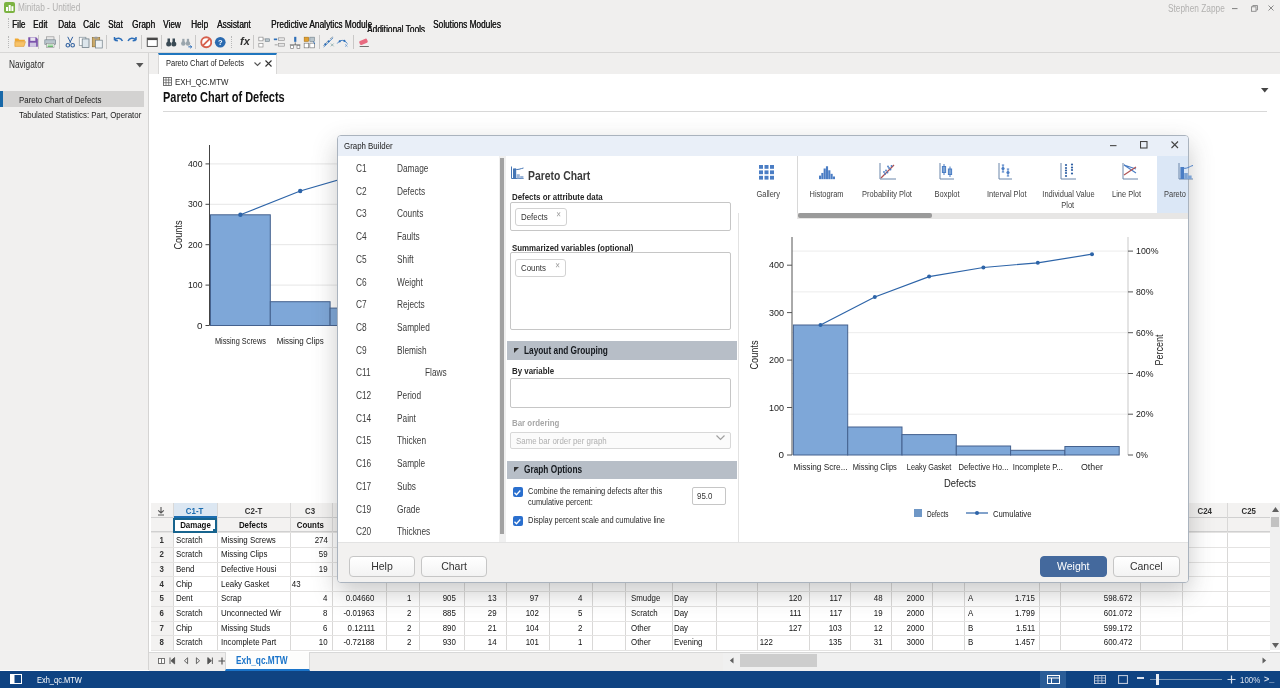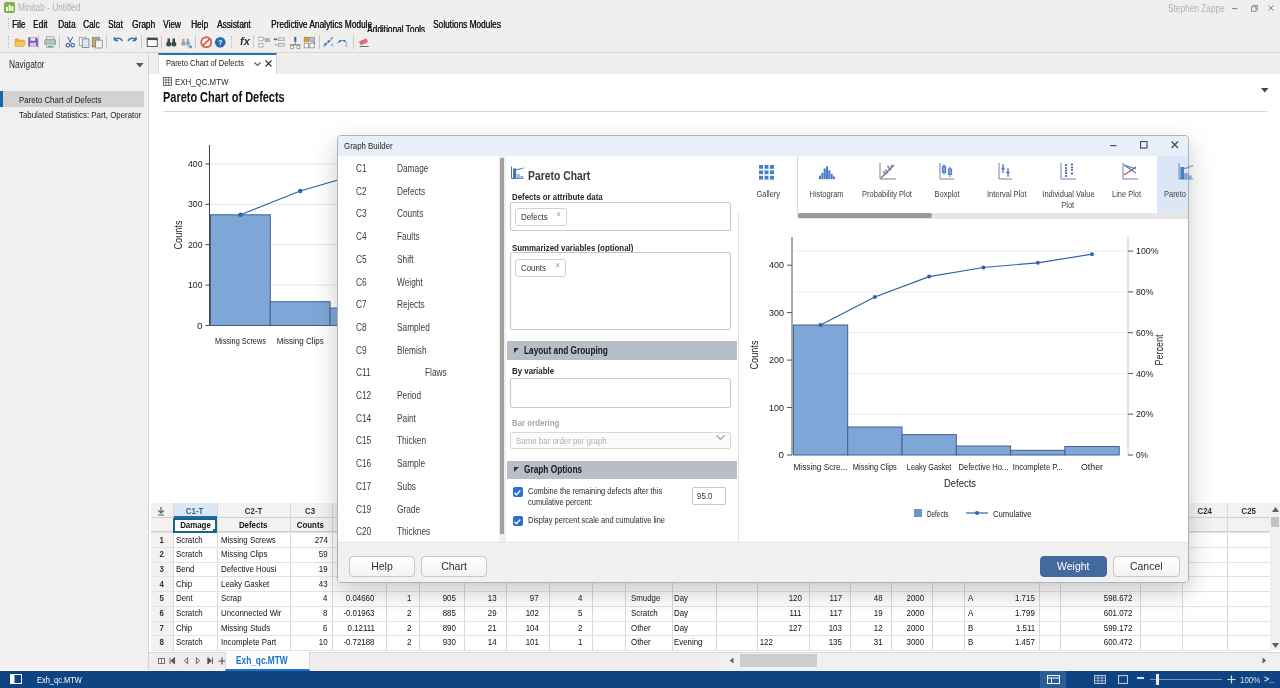--- a/index.html
+++ b/index.html
@@ -272,21 +272,21 @@
     <div style="position:absolute;left:220.5px;top:534.5px;font-size:9.5px;line-height:10.9px;color:#111;font-weight:normal;white-space:nowrap;"><span style="display:inline-block;transform:scaleX(0.83);transform-origin:0 0;white-space:nowrap;">Missing Screws</span></div>
     <div style="position:absolute;left:289.5px;top:534.5px;width:38px;text-align:right;line-height:10.9px;font-size:9.5px;color:#111;font-weight:normal;white-space:nowrap;"><span style="display:inline-block;transform:scaleX(0.83);transform-origin:100% 0;white-space:nowrap;">274</span></div>
     <div style="position:absolute;left:176px;top:549.2px;font-size:9.5px;line-height:10.9px;color:#111;font-weight:normal;white-space:nowrap;"><span style="display:inline-block;transform:scaleX(0.83);transform-origin:0 0;white-space:nowrap;">Scratch</span></div>
     <div style="position:absolute;left:220.5px;top:549.2px;font-size:9.5px;line-height:10.9px;color:#111;font-weight:normal;white-space:nowrap;"><span style="display:inline-block;transform:scaleX(0.83);transform-origin:0 0;white-space:nowrap;">Missing Clips</span></div>
     <div style="position:absolute;left:289.5px;top:549.2px;width:38px;text-align:right;line-height:10.9px;font-size:9.5px;color:#111;font-weight:normal;white-space:nowrap;"><span style="display:inline-block;transform:scaleX(0.83);transform-origin:100% 0;white-space:nowrap;">59</span></div>
     <div style="position:absolute;left:176px;top:563.9px;font-size:9.5px;line-height:10.9px;color:#111;font-weight:normal;white-space:nowrap;"><span style="display:inline-block;transform:scaleX(0.83);transform-origin:0 0;white-space:nowrap;">Bend</span></div>
     <div style="position:absolute;left:220.5px;top:563.9px;font-size:9.5px;line-height:10.9px;color:#111;font-weight:normal;white-space:nowrap;"><span style="display:inline-block;transform:scaleX(0.83);transform-origin:0 0;white-space:nowrap;">Defective Housi</span></div>
     <div style="position:absolute;left:289.5px;top:563.9px;width:38px;text-align:right;line-height:10.9px;font-size:9.5px;color:#111;font-weight:normal;white-space:nowrap;"><span style="display:inline-block;transform:scaleX(0.83);transform-origin:100% 0;white-space:nowrap;">19</span></div>
     <div style="position:absolute;left:176px;top:578.6px;font-size:9.5px;line-height:10.9px;color:#111;font-weight:normal;white-space:nowrap;"><span style="display:inline-block;transform:scaleX(0.83);transform-origin:0 0;white-space:nowrap;">Chip</span></div>
     <div style="position:absolute;left:220.5px;top:578.6px;font-size:9.5px;line-height:10.9px;color:#111;font-weight:normal;white-space:nowrap;"><span style="display:inline-block;transform:scaleX(0.83);transform-origin:0 0;white-space:nowrap;">Leaky Gasket</span></div>
-    <div style="position:absolute;left:289.5px;top:578.6px;width:38px;text-align:right;line-height:10.9px;font-size:9.5px;color:#111;font-weight:normal;white-space:nowrap;"><span style="display:inline-block;transform:scaleX(0.83);transform-origin:100% 0;white-space:nowrap;">43</span></div>
+    <div style="position:absolute;left:289.5px;top:578.6px;width:38px;text-align:left;line-height:10.9px;font-size:9.5px;color:#111;font-weight:normal;white-space:nowrap;"><span style="display:inline-block;transform:scaleX(0.83);transform-origin:100% 0;white-space:nowrap;">43</span></div>
     <div style="position:absolute;left:176px;top:593.3px;font-size:9.5px;line-height:10.9px;color:#111;font-weight:normal;white-space:nowrap;"><span style="display:inline-block;transform:scaleX(0.83);transform-origin:0 0;white-space:nowrap;">Dent</span></div>
     <div style="position:absolute;left:220.5px;top:593.3px;font-size:9.5px;line-height:10.9px;color:#111;font-weight:normal;white-space:nowrap;"><span style="display:inline-block;transform:scaleX(0.83);transform-origin:0 0;white-space:nowrap;">Scrap</span></div>
     <div style="position:absolute;left:289.5px;top:593.3px;width:38px;text-align:right;line-height:10.9px;font-size:9.5px;color:#111;font-weight:normal;white-space:nowrap;"><span style="display:inline-block;transform:scaleX(0.83);transform-origin:100% 0;white-space:nowrap;">4</span></div>
     <div style="position:absolute;left:331.5px;top:593.3px;width:43px;text-align:right;line-height:10.9px;font-size:9.5px;color:#111;font-weight:normal;white-space:nowrap;"><span style="display:inline-block;transform:scaleX(0.83);transform-origin:100% 0;white-space:nowrap;">0.04660</span></div>
     <div style="position:absolute;left:385.5px;top:593.3px;width:26px;text-align:right;line-height:10.9px;font-size:9.5px;color:#111;font-weight:normal;white-space:nowrap;"><span style="display:inline-block;transform:scaleX(0.83);transform-origin:100% 0;white-space:nowrap;">1</span></div>
     <div style="position:absolute;left:419px;top:593.3px;width:37px;text-align:right;line-height:10.9px;font-size:9.5px;color:#111;font-weight:normal;white-space:nowrap;"><span style="display:inline-block;transform:scaleX(0.83);transform-origin:100% 0;white-space:nowrap;">905</span></div>
     <div style="position:absolute;left:463.5px;top:593.3px;width:33.5px;text-align:right;line-height:10.9px;font-size:9.5px;color:#111;font-weight:normal;white-space:nowrap;"><span style="display:inline-block;transform:scaleX(0.83);transform-origin:100% 0;white-space:nowrap;">13</span></div>
     <div style="position:absolute;left:506px;top:593.3px;width:33px;text-align:right;line-height:10.9px;font-size:9.5px;color:#111;font-weight:normal;white-space:nowrap;"><span style="display:inline-block;transform:scaleX(0.83);transform-origin:100% 0;white-space:nowrap;">97</span></div>
     <div style="position:absolute;left:549px;top:593.3px;width:33.5px;text-align:right;line-height:10.9px;font-size:9.5px;color:#111;font-weight:normal;white-space:nowrap;"><span style="display:inline-block;transform:scaleX(0.83);transform-origin:100% 0;white-space:nowrap;">4</span></div>
     <div style="position:absolute;left:630.5px;top:593.3px;font-size:9.5px;line-height:10.9px;color:#111;font-weight:normal;white-space:nowrap;"><span style="display:inline-block;transform:scaleX(0.83);transform-origin:0 0;white-space:nowrap;">Smudge</span></div>

